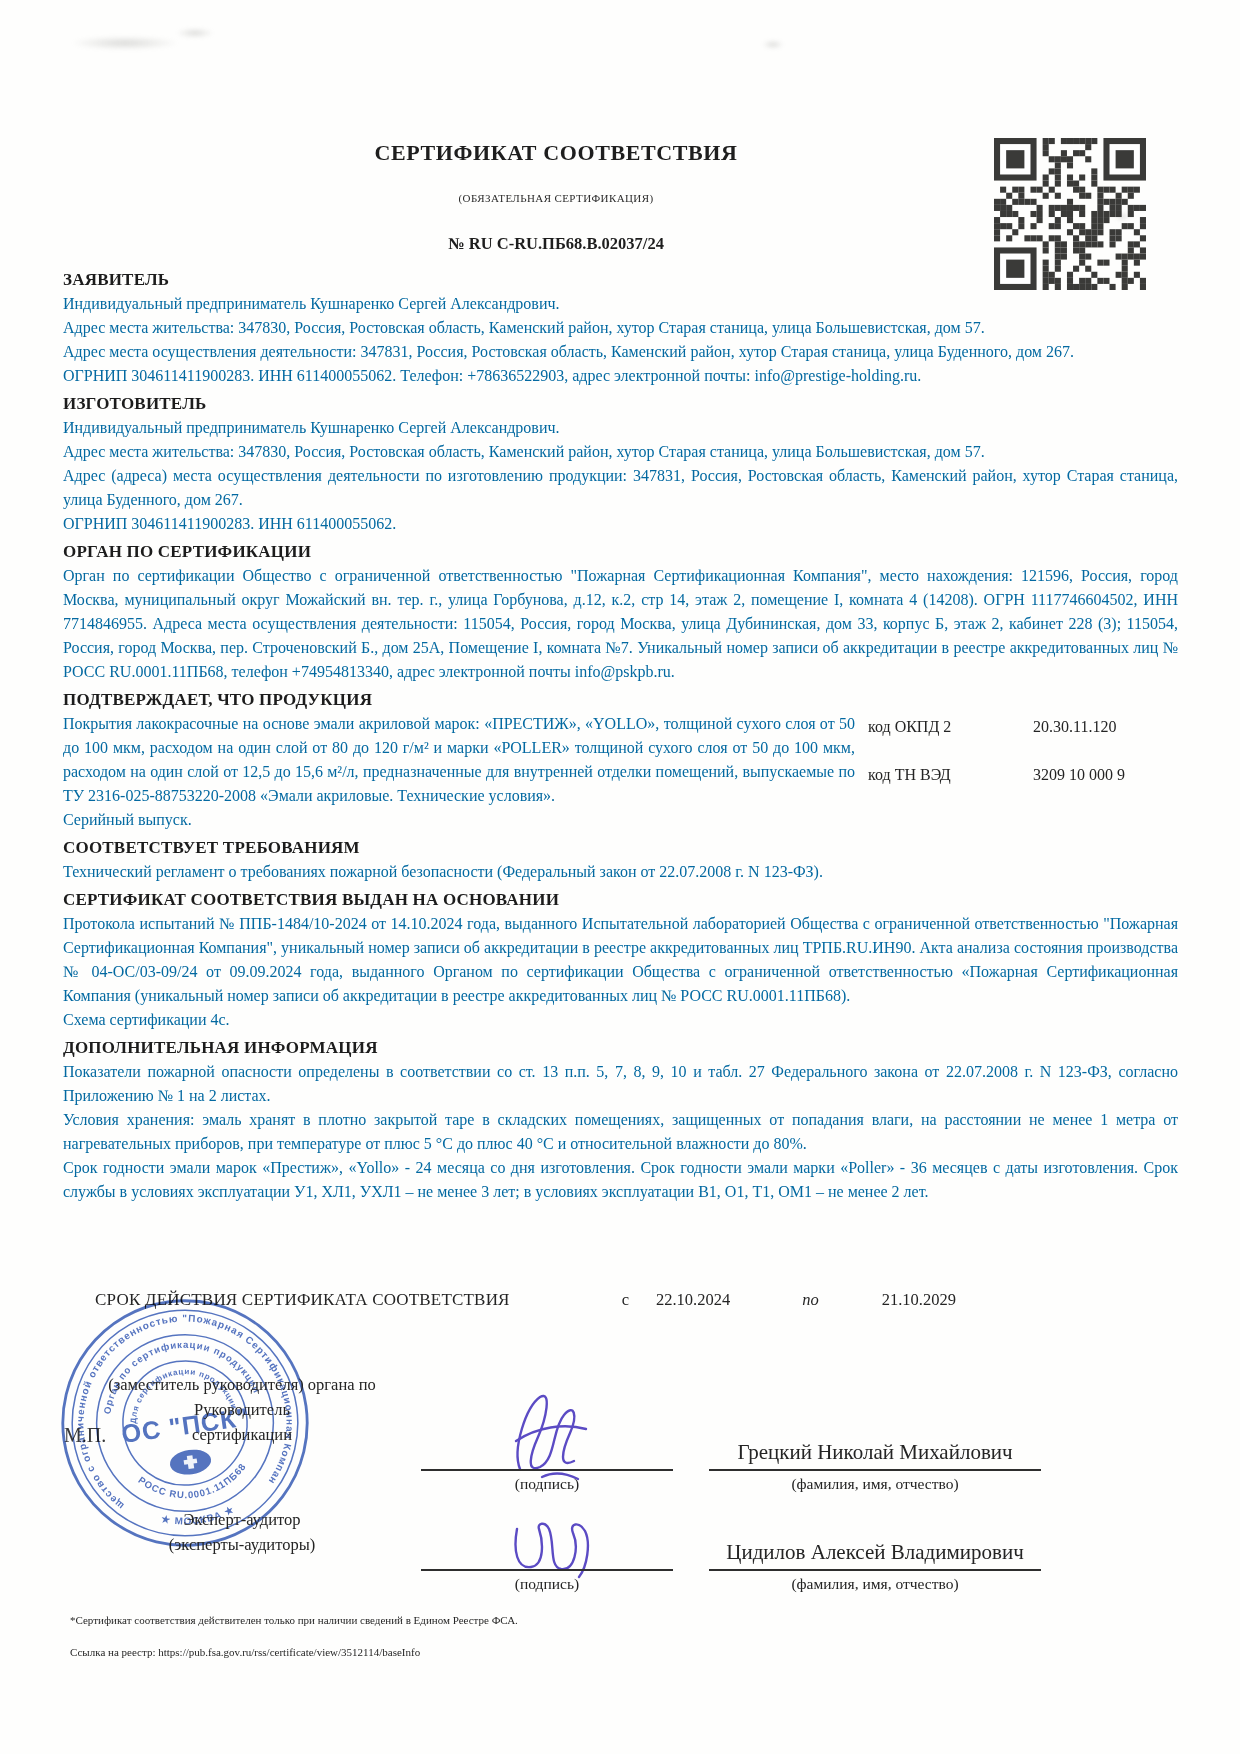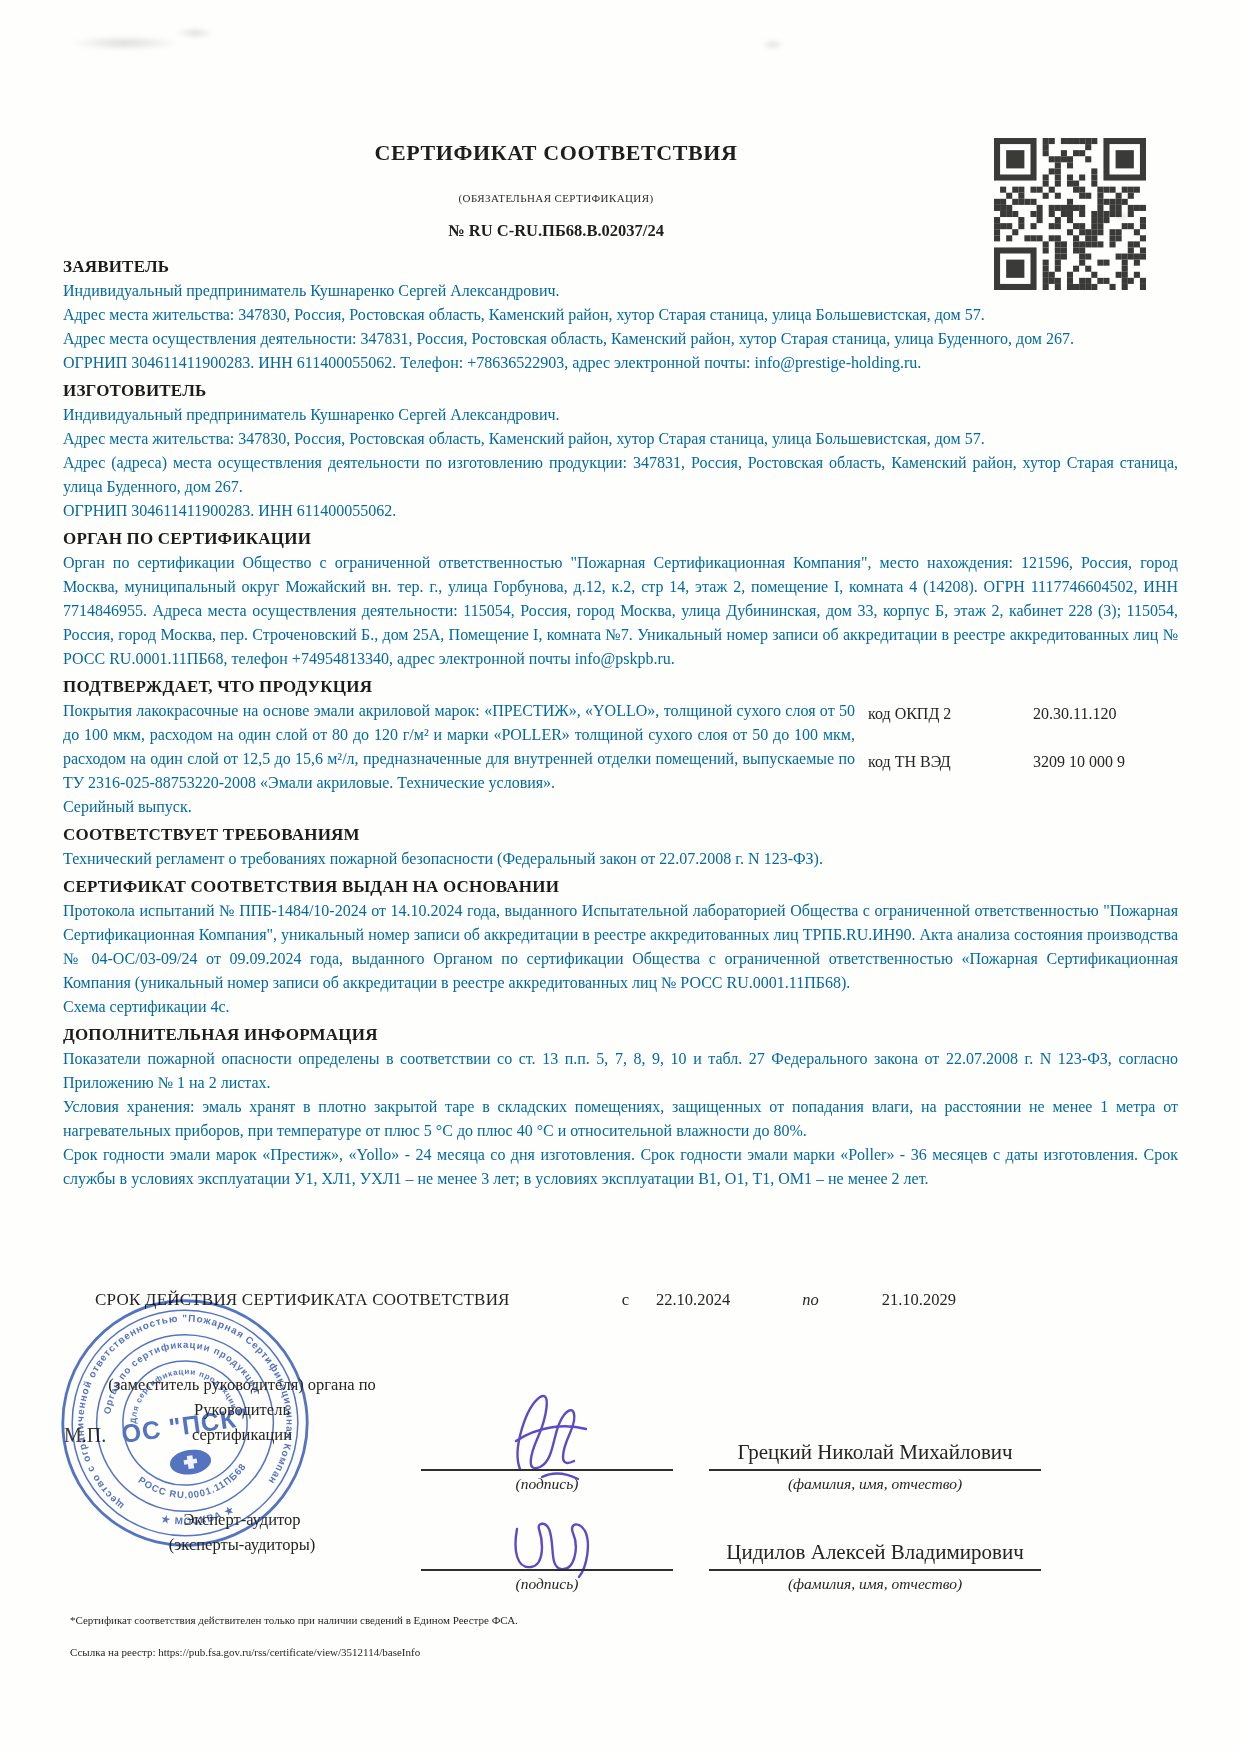--- a/index.html
+++ b/index.html
@@ -6,21 +6,21 @@
   body{width:1240px;height:1754px;overflow:hidden;background:#ffffff;}
   .page{position:relative;width:1240px;height:1754px;background:#fefefd;
         font-family:"Liberation Serif","DejaVu Serif",serif;color:#242424;}
   .content{padding:0 62px 0 63px;}
   
   .speck{position:absolute;border-radius:50%;filter:blur(2px);opacity:.35;background:radial-gradient(#9a9a96,transparent 70%);}
   
   .doc-header{padding-top:140px;width:986px;text-align:center;}
   .doc-title{font-size:22px;font-weight:bold;letter-spacing:.6px;margin:0;color:#1e1e1e;}
   .doc-subtitle{margin-top:26px;font-size:11px;letter-spacing:.4px;color:#2b2b2b;}
-  .doc-number{margin-top:17px;font-size:16.5px;font-weight:bold;color:#1e1e1e;}
+  .doc-number{margin-top:30px;font-size:16.5px;font-weight:bold;color:#1e1e1e;}
   
   .qr{position:absolute;left:994px;top:138px;width:152px;height:152px;}
   
   .sections{margin-top:13px;}
   h2.sec{font-size:17px;font-weight:bold;margin:3px 0 0;line-height:25px;letter-spacing:.2px;color:#1c1c1c;}
   .sections p{margin:0;font-size:16px;line-height:24px;text-align:justify;color:#0369a1;}
   section{margin-bottom:2px;}
   
   .product{position:relative;}
   .prod-desc{width:792px;}
@@ -37,21 +37,21 @@
   
   .sig-area{position:absolute;left:63px;top:1372px;right:62px;}
   .sig-row{display:flex;align-items:flex-end;}
   .row2{margin-top:10px;}
   .col-role{width:358px;text-align:center;font-size:16.5px;line-height:25px;}
   .row1 .col-role{padding-bottom:50px;}
   .row2 .col-role{padding-bottom:40px;}
   .col-sign{width:252px;display:flex;flex-direction:column;justify-content:flex-end;}
   .col-name{width:332px;margin-left:36px;display:flex;flex-direction:column;justify-content:flex-end;text-align:center;}
   .rule{border-bottom:2.5px solid #2e2e2e;height:0;}
-  .cap{text-align:center;font-size:15.5px;padding-top:4px;height:22px;font-style:italic;}
+  .cap{text-align:center;font-size:15.5px;padding-top:4px;height:22px;}
   .sig-name-text{font-size:21px;padding-bottom:4px;}
   .scribble{align-self:center;margin-bottom:-16px;}
   
   .stamp{position:absolute;left:44px;top:1282px;width:282px;height:282px;opacity:.82;mix-blend-mode:multiply;}
   .mp{position:absolute;left:64px;top:1424px;font-size:20px;color:#3a3a3a;z-index:0;}
   
   .footer{position:absolute;left:70px;top:1604px;font-size:11px;line-height:32px;color:#262626;}
 </style>
 </head>
 <body>

